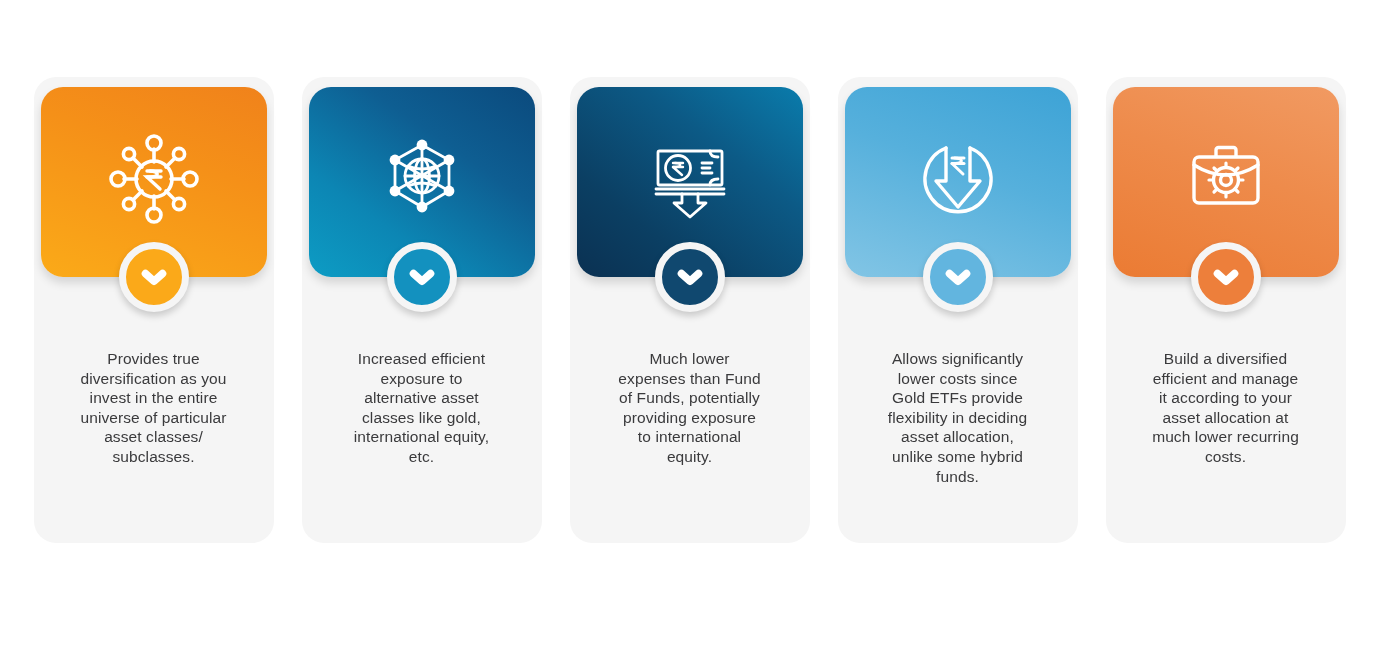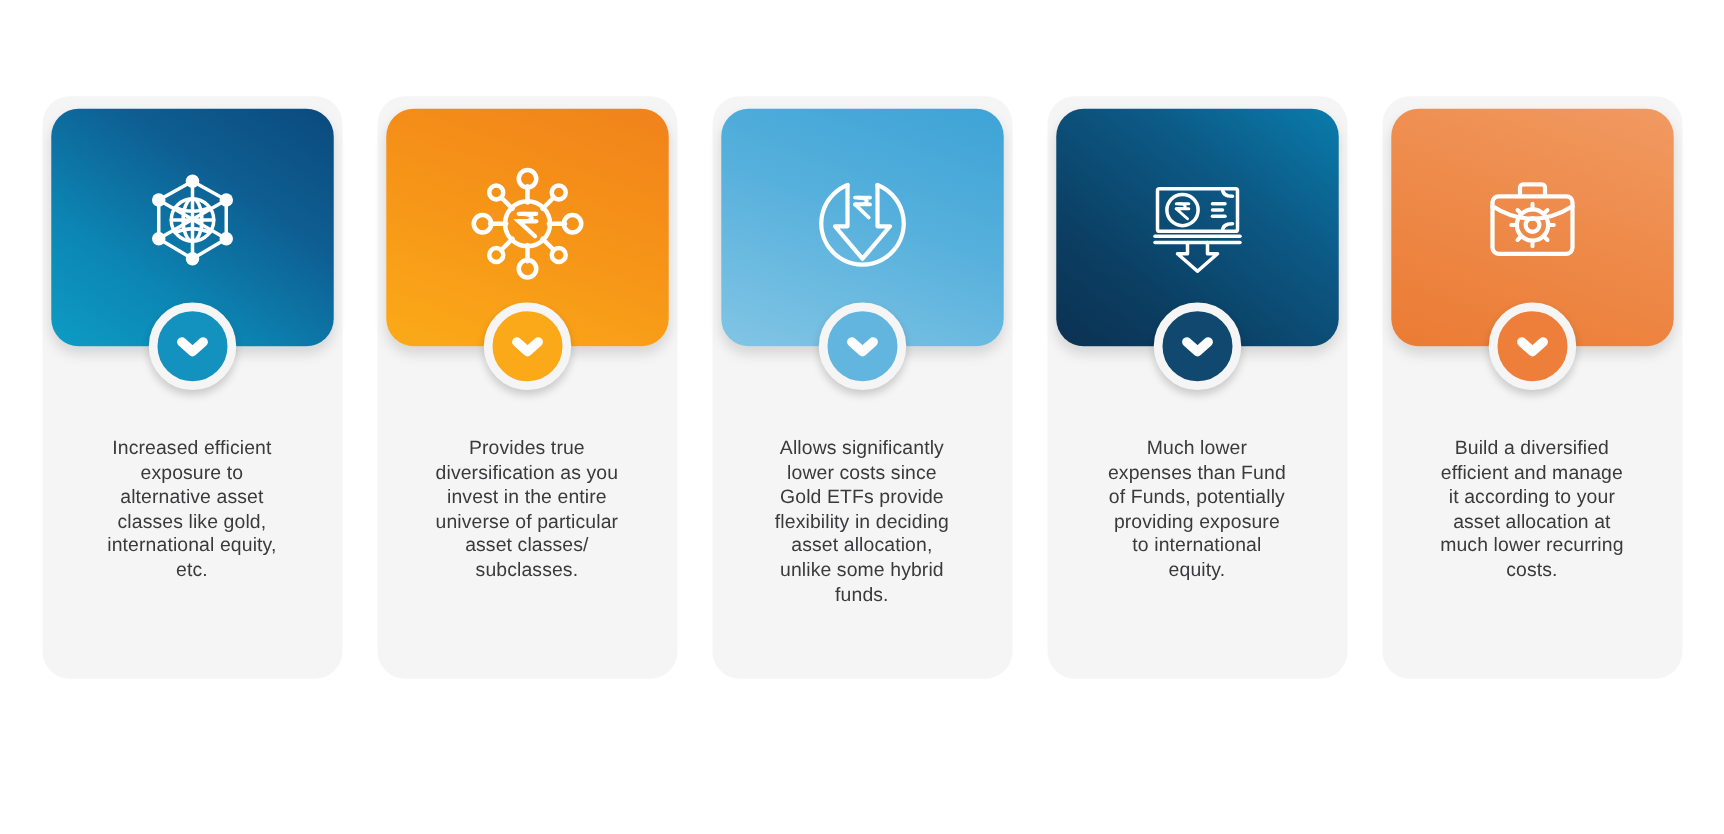--- a/index.html
+++ b/index.html
@@ -89,61 +89,20 @@
   .badge-3 { background: #62B5DF; }
   .badge-4 { background: #10486F; }
   .badge-5 { background: #ED7F3B; }
 </style>
 </head>
 <body>
 
 <div class="board">
 
   <div class="card">
-    <div class="tile tile-2">
-      <span class="tile-icon">
-        <svg viewBox="0 0 100 100" fill="none" stroke="#ffffff" stroke-width="2.8" stroke-linecap="round">
-
-          <polyline points="50,16 77,31 77,62 50,78 23,62 23,31 50,16"></polyline>
-
-          <line x1="50" y1="16" x2="50" y2="78"></line>
-          <line x1="23" y1="31" x2="77" y2="62"></line>
-          <line x1="77" y1="31" x2="23" y2="62"></line>
-
-          <circle cx="50" cy="47" r="17"></circle>
-          <ellipse cx="50" cy="47" rx="7.5" ry="17"></ellipse>
-          <line x1="33" y1="47" x2="67" y2="47"></line>
-          <path d="M36 37 Q50 43 64 37"></path>
-          <path d="M36 57 Q50 51 64 57"></path>
-
-          <g fill="#ffffff" stroke="none">
-            <circle cx="50" cy="16" r="5.4"></circle>
-            <circle cx="77" cy="31" r="5.4"></circle>
-            <circle cx="77" cy="62" r="5.4"></circle>
-            <circle cx="50" cy="78" r="5.4"></circle>
-            <circle cx="23" cy="62" r="5.4"></circle>
-            <circle cx="23" cy="31" r="5.4"></circle>
-          </g>
-        </svg>
-      </span>
-      <div class="badge badge-2">
-        <svg viewBox="0 0 40 40" fill="none" stroke="#ffffff" stroke-width="9" stroke-linecap="round" stroke-linejoin="round">
-          <polyline points="10,16 20,25 30,16"></polyline>
-        </svg>
-      </div>
-    </div>
-    <div class="caption">Increased efficient
-exposure to
-alternative asset
-classes like gold,
-international equity,
-etc.</div>
-  </div>
-
-  <div class="card">
     <div class="tile tile-1">
       <span class="tile-icon">
         <svg viewBox="0 0 100 100" fill="none" stroke="#ffffff" stroke-width="3.6" stroke-linecap="round">
 
           <line x1="50" y1="33" x2="50" y2="20"></line>
           <line x1="50" y1="67" x2="50" y2="80"></line>
           <line x1="33" y1="50" x2="20" y2="50"></line>
           <line x1="67" y1="50" x2="80" y2="50"></line>
           <line x1="38" y1="38" x2="29" y2="29"></line>
           <line x1="62" y1="38" x2="71" y2="29"></line>
@@ -176,20 +135,102 @@
     </div>
     <div class="caption">Provides true
 diversification as you
 invest in the entire
 universe of particular
 asset classes/
 subclasses.</div>
   </div>
 
   <div class="card">
+    <div class="tile tile-2">
+      <span class="tile-icon">
+        <svg viewBox="0 0 100 100" fill="none" stroke="#ffffff" stroke-width="2.8" stroke-linecap="round">
+
+          <polyline points="50,16 77,31 77,62 50,78 23,62 23,31 50,16"></polyline>
+
+          <line x1="50" y1="16" x2="50" y2="78"></line>
+          <line x1="23" y1="31" x2="77" y2="62"></line>
+          <line x1="77" y1="31" x2="23" y2="62"></line>
+
+          <circle cx="50" cy="47" r="17"></circle>
+          <ellipse cx="50" cy="47" rx="7.5" ry="17"></ellipse>
+          <line x1="33" y1="47" x2="67" y2="47"></line>
+          <path d="M36 37 Q50 43 64 37"></path>
+          <path d="M36 57 Q50 51 64 57"></path>
+
+          <g fill="#ffffff" stroke="none">
+            <circle cx="50" cy="16" r="5.4"></circle>
+            <circle cx="77" cy="31" r="5.4"></circle>
+            <circle cx="77" cy="62" r="5.4"></circle>
+            <circle cx="50" cy="78" r="5.4"></circle>
+            <circle cx="23" cy="62" r="5.4"></circle>
+            <circle cx="23" cy="31" r="5.4"></circle>
+          </g>
+        </svg>
+      </span>
+      <div class="badge badge-2">
+        <svg viewBox="0 0 40 40" fill="none" stroke="#ffffff" stroke-width="9" stroke-linecap="round" stroke-linejoin="round">
+          <polyline points="10,16 20,25 30,16"></polyline>
+        </svg>
+      </div>
+    </div>
+    <div class="caption">Increased efficient
+exposure to
+alternative asset
+classes like gold,
+international equity,
+etc.</div>
+  </div>
+
+  <div class="card">
+    <div class="tile tile-4">
+      <span class="tile-icon">
+        <svg viewBox="0 0 100 100" fill="none" stroke="#ffffff" stroke-width="2.8" stroke-linecap="round" stroke-linejoin="round">
+
+          <rect x="18" y="22" width="64" height="34" rx="1.5"></rect>
+
+          <path d="M70 22 Q70 28 78 28"></path>
+          <path d="M70 56 Q70 50 78 50"></path>
+
+          <circle cx="38" cy="39" r="12.5"></circle>
+          <g stroke-width="2.4">
+            <line x1="33" y1="34" x2="43" y2="34"></line>
+            <line x1="33" y1="38" x2="43" y2="38"></line>
+            <path d="M35 34 C41.5 34 42 38 36 38 L33 38 L42 46"></path>
+          </g>
+
+          <line x1="62" y1="34" x2="72" y2="34"></line>
+          <line x1="62" y1="39" x2="70" y2="39"></line>
+          <line x1="62" y1="44" x2="72" y2="44"></line>
+
+          <line x1="16" y1="60" x2="84" y2="60"></line>
+          <line x1="16" y1="65" x2="84" y2="65"></line>
+
+          <polyline points="42,65 42,74 34,74 50,88 66,74 58,74 58,65"></polyline>
+        </svg>
+      </span>
+      <div class="badge badge-4">
+        <svg viewBox="0 0 40 40" fill="none" stroke="#ffffff" stroke-width="9" stroke-linecap="round" stroke-linejoin="round">
+          <polyline points="10,16 20,25 30,16"></polyline>
+        </svg>
+      </div>
+    </div>
+    <div class="caption">Much lower
+expenses than Fund
+of Funds, potentially
+providing exposure
+to international
+equity.</div>
+  </div>
+
+  <div class="card">
     <div class="tile tile-3">
       <span class="tile-icon">
         <svg viewBox="0 0 100 100" fill="none" stroke="#ffffff" stroke-width="3.4" stroke-linecap="round" stroke-linejoin="round">
 
           <path d="M38 19 A33 33 0 1 0 62 19"></path>
 
           <polyline points="38,19 38,52 28,52 50,78 72,52 62,52 62,19"></polyline>
 
           <g stroke-width="3">
             <line x1="44" y1="29" x2="56" y2="29"></line>
@@ -204,61 +245,20 @@
         </svg>
       </div>
     </div>
     <div class="caption">Allows significantly
 lower costs since
 Gold ETFs provide
 flexibility in deciding
 asset allocation,
 unlike some hybrid
 funds.</div>
-  </div>
-
-  <div class="card">
-    <div class="tile tile-4">
-      <span class="tile-icon">
-        <svg viewBox="0 0 100 100" fill="none" stroke="#ffffff" stroke-width="2.8" stroke-linecap="round" stroke-linejoin="round">
-
-          <rect x="18" y="22" width="64" height="34" rx="1.5"></rect>
-
-          <path d="M70 22 Q70 28 78 28"></path>
-          <path d="M70 56 Q70 50 78 50"></path>
-
-          <circle cx="38" cy="39" r="12.5"></circle>
-          <g stroke-width="2.4">
-            <line x1="33" y1="34" x2="43" y2="34"></line>
-            <line x1="33" y1="38" x2="43" y2="38"></line>
-            <path d="M35 34 C41.5 34 42 38 36 38 L33 38 L42 46"></path>
-          </g>
-
-          <line x1="62" y1="34" x2="72" y2="34"></line>
-          <line x1="62" y1="39" x2="70" y2="39"></line>
-          <line x1="62" y1="44" x2="72" y2="44"></line>
-
-          <line x1="16" y1="60" x2="84" y2="60"></line>
-          <line x1="16" y1="65" x2="84" y2="65"></line>
-
-          <polyline points="42,65 42,74 34,74 50,88 66,74 58,74 58,65"></polyline>
-        </svg>
-      </span>
-      <div class="badge badge-4">
-        <svg viewBox="0 0 40 40" fill="none" stroke="#ffffff" stroke-width="9" stroke-linecap="round" stroke-linejoin="round">
-          <polyline points="10,16 20,25 30,16"></polyline>
-        </svg>
-      </div>
-    </div>
-    <div class="caption">Much lower
-expenses than Fund
-of Funds, potentially
-providing exposure
-to international
-equity.</div>
   </div>
 
   <div class="card">
     <div class="tile tile-5">
       <span class="tile-icon">
         <svg viewBox="0 0 100 100" fill="none" stroke="#ffffff" stroke-width="3.4" stroke-linecap="round" stroke-linejoin="round">
 
           <path d="M40 27 L40 21 A2.5 2.5 0 0 1 42.5 18.5 L57.5 18.5 A2.5 2.5 0 0 1 60 21 L60 27"></path>
 
           <rect x="18" y="28" width="64" height="46" rx="5"></rect>

